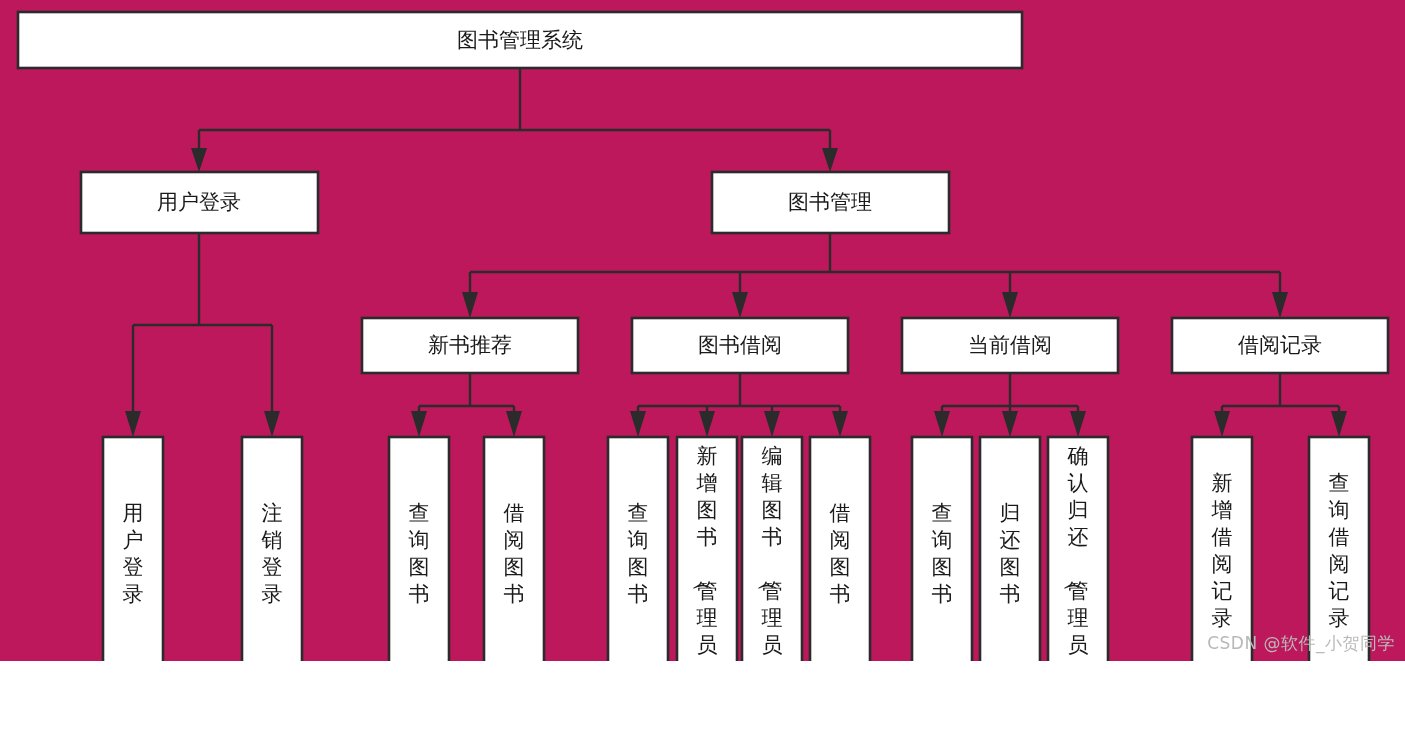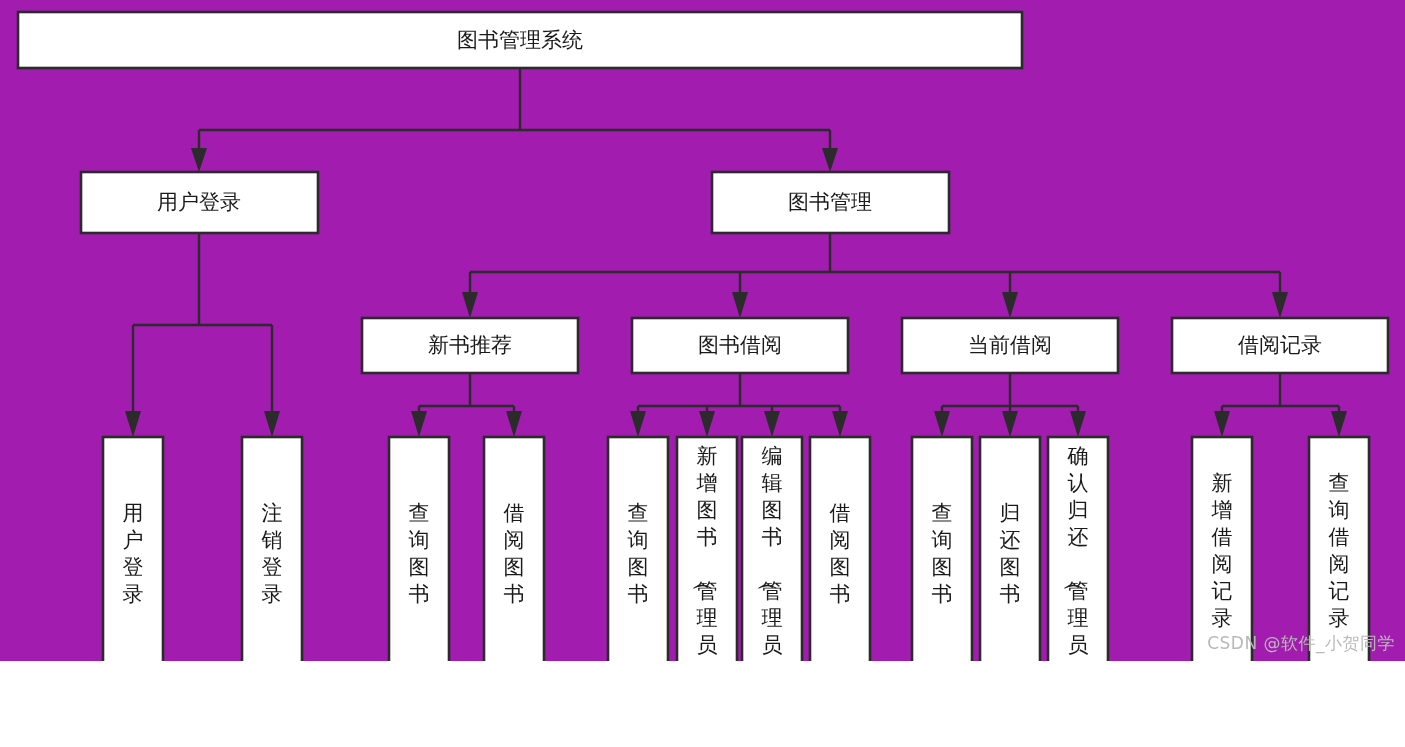--- a/index.html
+++ b/index.html
@@ -8,21 +8,21 @@
     padding: 0;
     background: #ffffff;
   }
   body {
     font-family: "DejaVu Sans", "Liberation Sans", sans-serif;
   }
   #diagram-root {
     position: relative;
     width: 1405px;
     height: 661px;
-    background: #a21caf;
+    background: #be185d;
     overflow: hidden;
   }
   svg#tree-svg {
     position: absolute;
     left: 0;
     top: 0;
     width: 1405px;
     height: 747px;
     display: block;
   }

